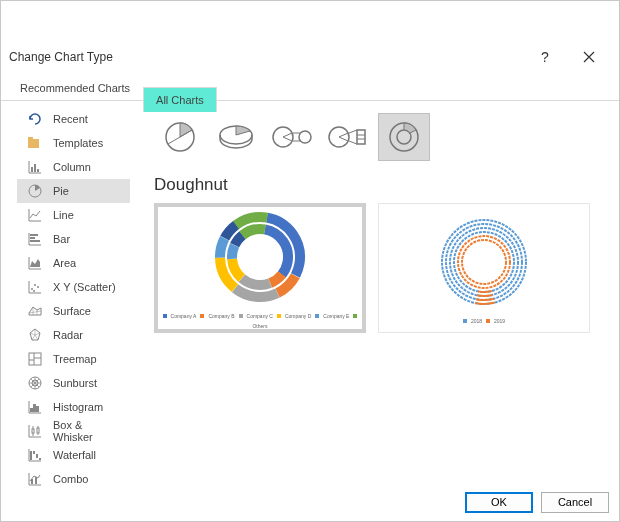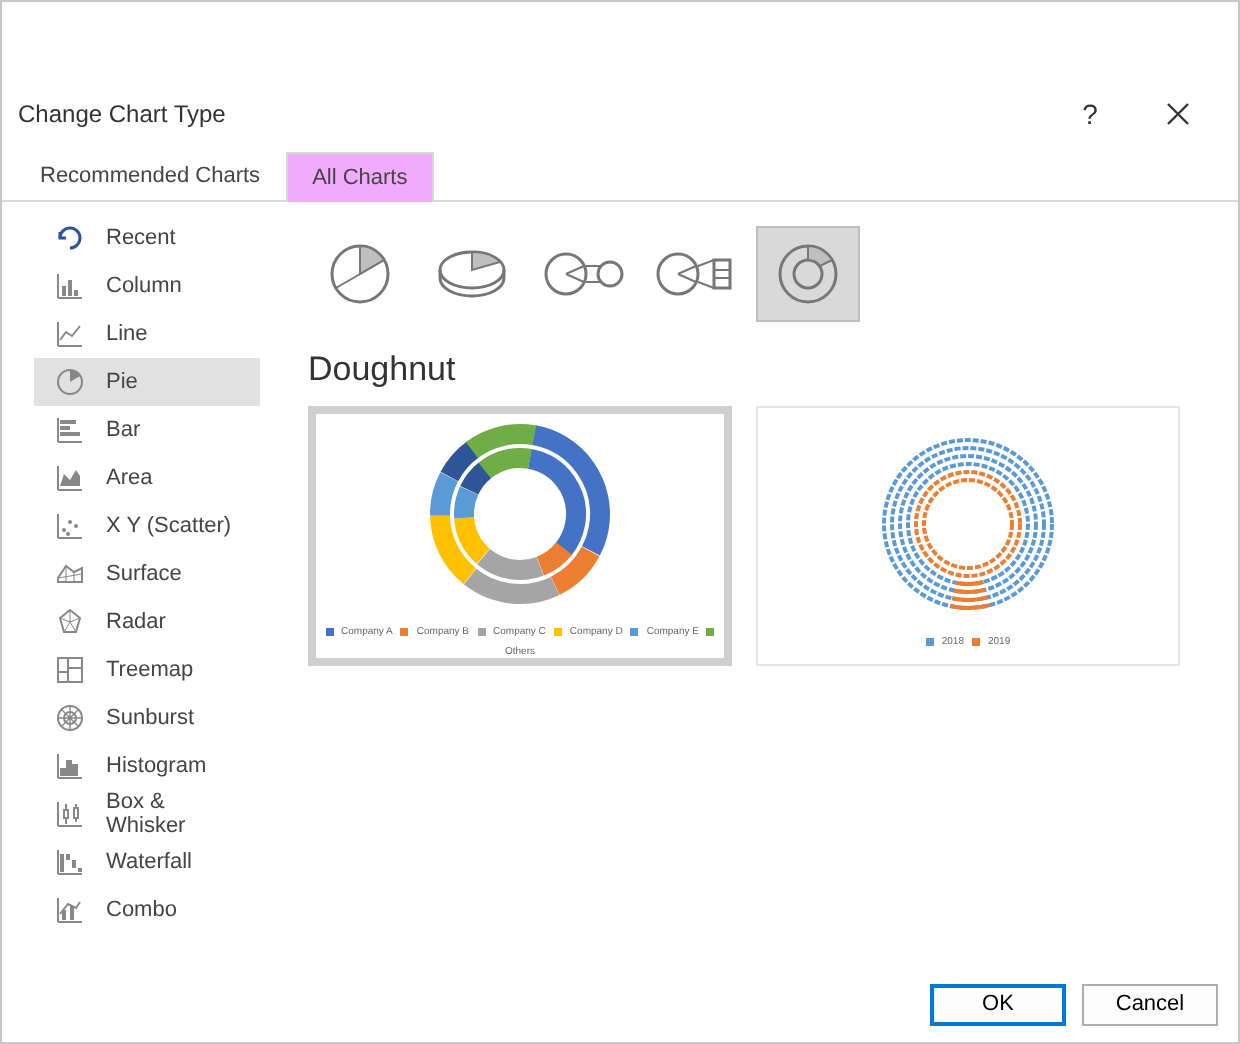--- a/index.html
+++ b/index.html
@@ -2,21 +2,21 @@
 <html><head>
 <meta charset="utf-8">
 <style>
   * { box-sizing: border-box; font-family: "Segoe UI", Tahoma, sans-serif; }
   body { margin: 0; background: #fff; width: 620px; height: 522px; border: 1px solid #c8c8c8; position: relative; }
   .titlebar { height: 32px; display: flex; align-items: center; padding: 0 8px; margin-top: 40px; }
   .titlebar .title { font-size: 12px; color: #333; flex: 1; }
   .titlebar .ctl { width: 44px; height: 28px; display: flex; align-items: center; justify-content: center; font-size: 14px; color: #333; }
   .tabs { display: flex; border-bottom: 1px solid #d9d9d9; padding-left: 6px; height: 28px; align-items: flex-end; }
   .tab { font-size: 11px; color: #444; padding: 6px 12px; border: 1px solid transparent; border-bottom: none; cursor: pointer; }
-  .tab.active { border-color: #d9d9d9; background: #f0abfc; position: relative; top: 1px; }
+  .tab.active { border-color: #d9d9d9; background: #5eead4; position: relative; top: 12px; }
   .body { display: flex; height: 424px; }
   .sidebar { width: 145px; padding: 6px 16px; }
   .sb-item { display: flex; align-items: center; gap: 10px; height: 24px; padding: 0 10px; font-size: 11px; color: #444; cursor: pointer; }
   .sb-item.selected { background: #e1e1e1; }
   .sb-icon { width: 16px; height: 16px; display: flex; align-items: center; justify-content: center; }
   .main { flex: 1; padding: 8px 14px 0 8px; }
   .subtype-row { display: flex; gap: 4px; align-items: center; height: 56px; }
   .subtype { width: 52px; height: 48px; display: flex; align-items: center; justify-content: center; cursor: pointer; }
   .subtype.selected { background: #d9d9d9; border: 1px solid #bfbfbf; }
   .subtype-name { font-size: 17px; color: #333; margin: 10px 0 8px 0; }
@@ -55,45 +55,54 @@
           <svg width="16" height="16" viewBox="0 0 16 16">
             <path d="M3 8 A5 5 0 1 1 8 13" fill="none" stroke="#2a579a" stroke-width="1.5"></path>
             <path d="M3 5 L3 8 L6 8" fill="none" stroke="#2a579a" stroke-width="1.5"></path>
           </svg>
         </span>
       <span>Recent</span>
     </div>
     <div class="sb-item">
       <span class="sb-icon">
           <svg width="16" height="16" viewBox="0 0 16 16">
+            <rect x="1" y="4" width="11" height="9" fill="#e8b763"></rect>
+            <rect x="1" y="2" width="5" height="3" fill="#e8b763"></rect>
+          </svg>
+        </span>
+      <span>Templates</span>
+    </div>
+    <div class="sb-item">
+      <span class="sb-icon">
+          <svg width="16" height="16" viewBox="0 0 16 16">
             <path d="M2 14 L2 2 M2 14 L14 14" stroke="#888" stroke-width="1"></path>
             <rect x="4" y="8" width="2" height="5" fill="#888"></rect>
             <rect x="7" y="5" width="2" height="8" fill="#888"></rect>
             <rect x="10" y="10" width="2" height="3" fill="#888"></rect>
           </svg>
         </span>
       <span>Column</span>
     </div>
-    <div class="sb-item">
-      <span class="sb-icon">
-          <svg width="16" height="16" viewBox="0 0 16 16">
-            <path d="M2 14 L2 2 M2 14 L14 14" stroke="#888" stroke-width="1"></path>
-            <path d="M3 11 L6 7 L9 9 L13 4" stroke="#888" fill="none" stroke-width="1"></path>
-          </svg>
-        </span>
-      <span>Line</span>
-    </div>
     <div class="sb-item selected">
       <span class="sb-icon">
           <svg width="16" height="16" viewBox="0 0 16 16">
             <circle cx="8" cy="8" r="6" fill="none" stroke="#888" stroke-width="1"></circle>
             <path d="M8 8 L8 2 A6 6 0 0 1 13 5 Z" fill="#888"></path>
           </svg>
         </span>
       <span>Pie</span>
+    </div>
+    <div class="sb-item">
+      <span class="sb-icon">
+          <svg width="16" height="16" viewBox="0 0 16 16">
+            <path d="M2 14 L2 2 M2 14 L14 14" stroke="#888" stroke-width="1"></path>
+            <path d="M3 11 L6 7 L9 9 L13 4" stroke="#888" fill="none" stroke-width="1"></path>
+          </svg>
+        </span>
+      <span>Line</span>
     </div>
     <div class="sb-item">
       <span class="sb-icon">
           <svg width="16" height="16" viewBox="0 0 16 16">
             <path d="M2 14 L2 2 M2 14 L14 14" stroke="#888" stroke-width="1"></path>
             <rect x="3" y="3" width="8" height="2" fill="#888"></rect>
             <rect x="3" y="6" width="5" height="2" fill="#888"></rect>
             <rect x="3" y="9" width="10" height="2" fill="#888"></rect>
           </svg>
         </span>

